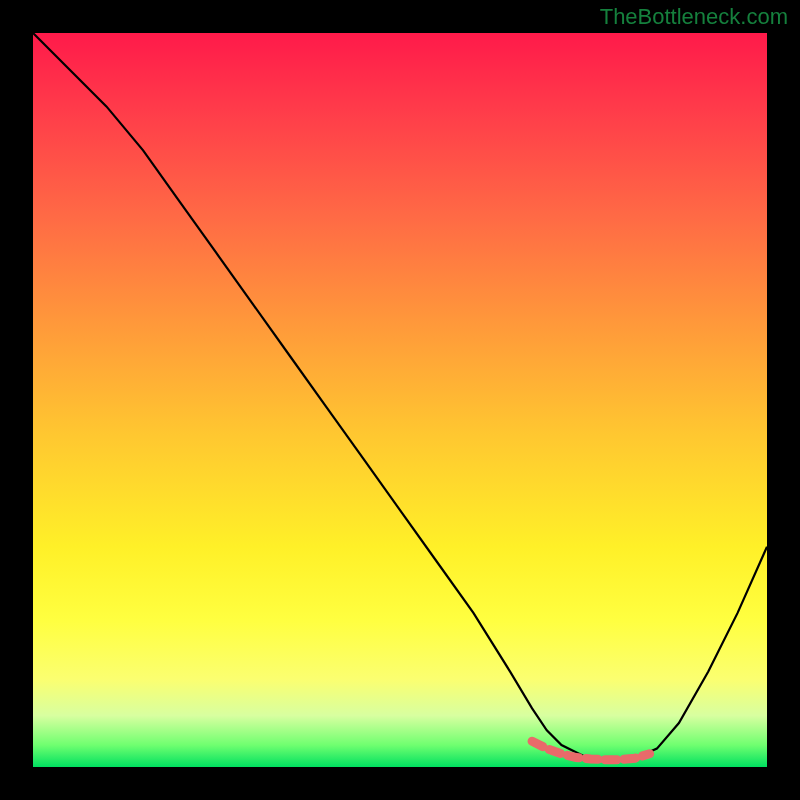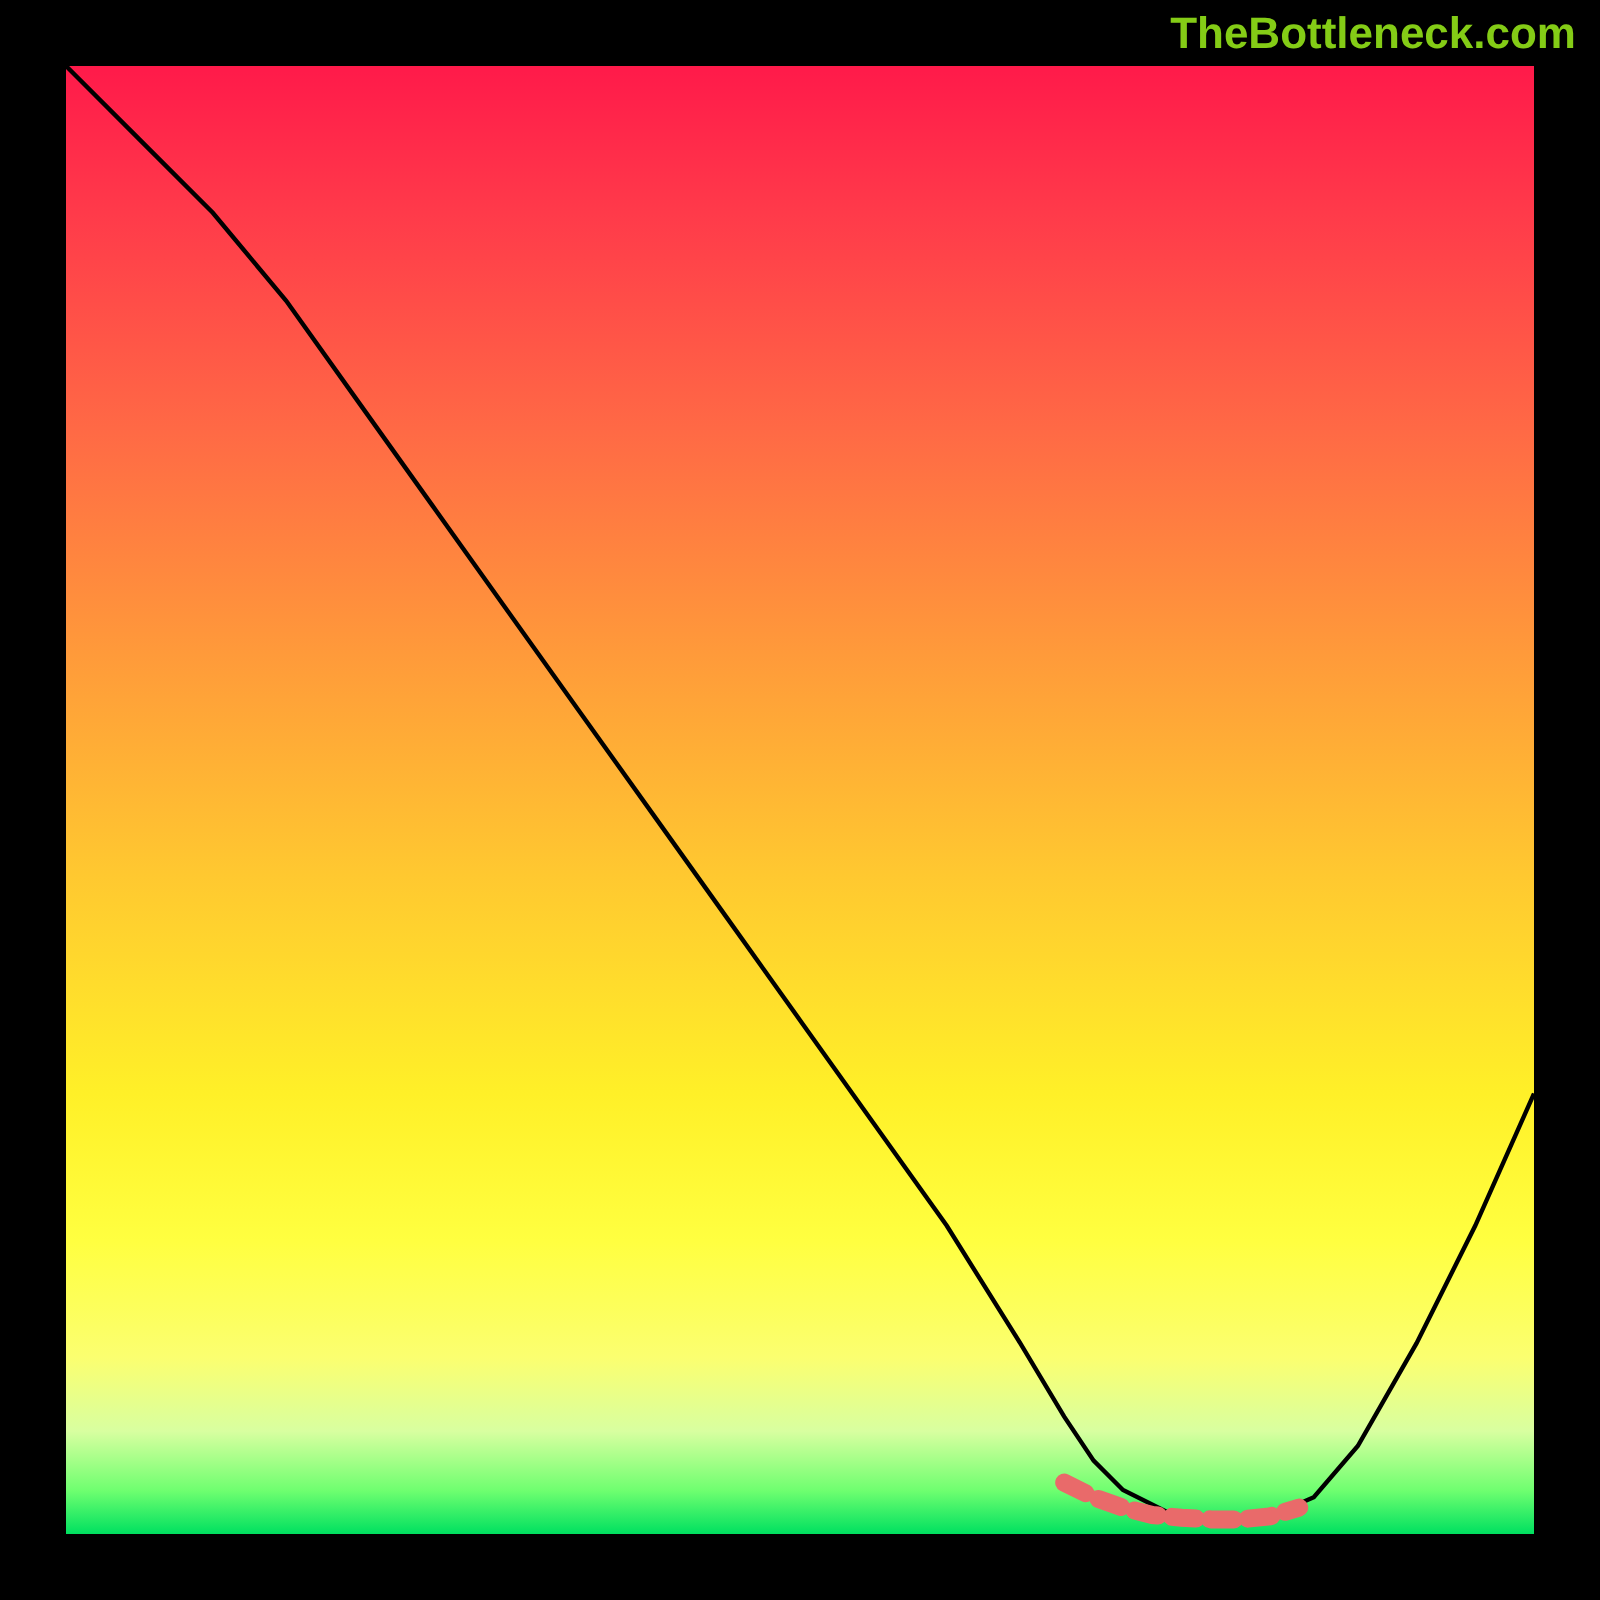--- a/index.html
+++ b/index.html
@@ -8,23 +8,23 @@
     height: 800px;
     background: #000;
     position: relative;
     font-family: Arial, sans-serif;
     overflow: hidden;
   }
   .attribution {
     position: absolute;
     top: 4px;
     right: 12px;
-    color: #84cc16;
+    color: #15803d;
     font-size: 22px;
-    font-weight: bold;
+    font-weight: normal;
     z-index: 10;
   }
   .plot-area {
     position: absolute;
     left: 33px;
     top: 33px;
     width: 734px;
     height: 734px;
   }
   .gradient-bg {

